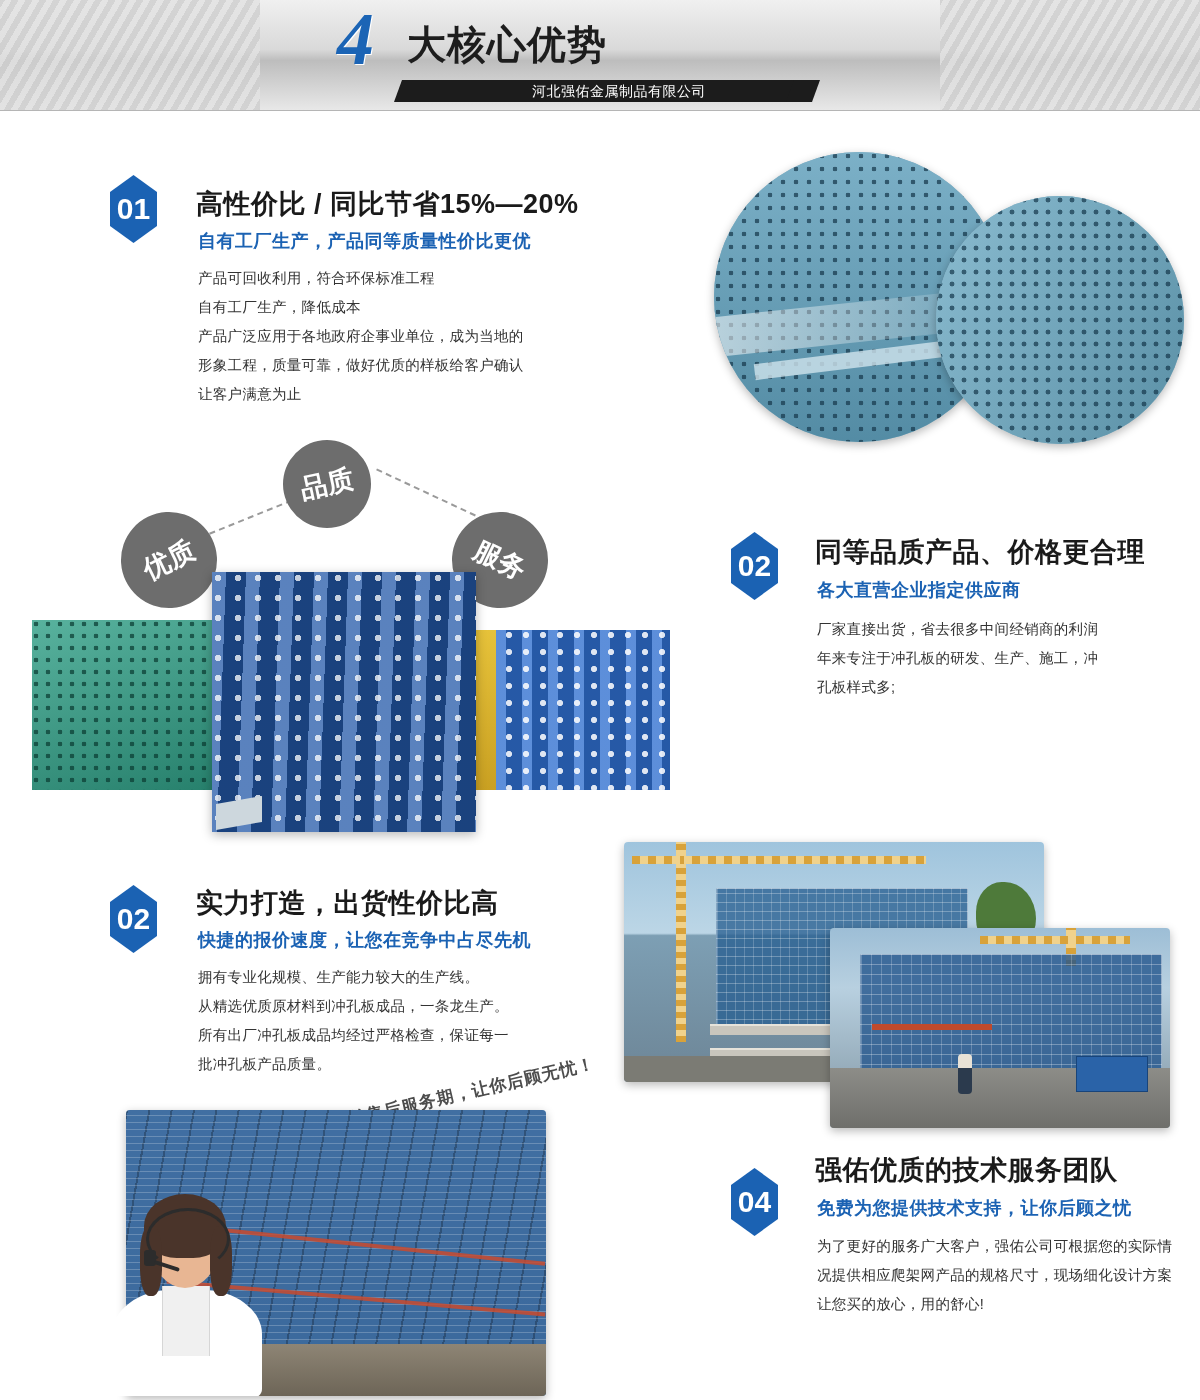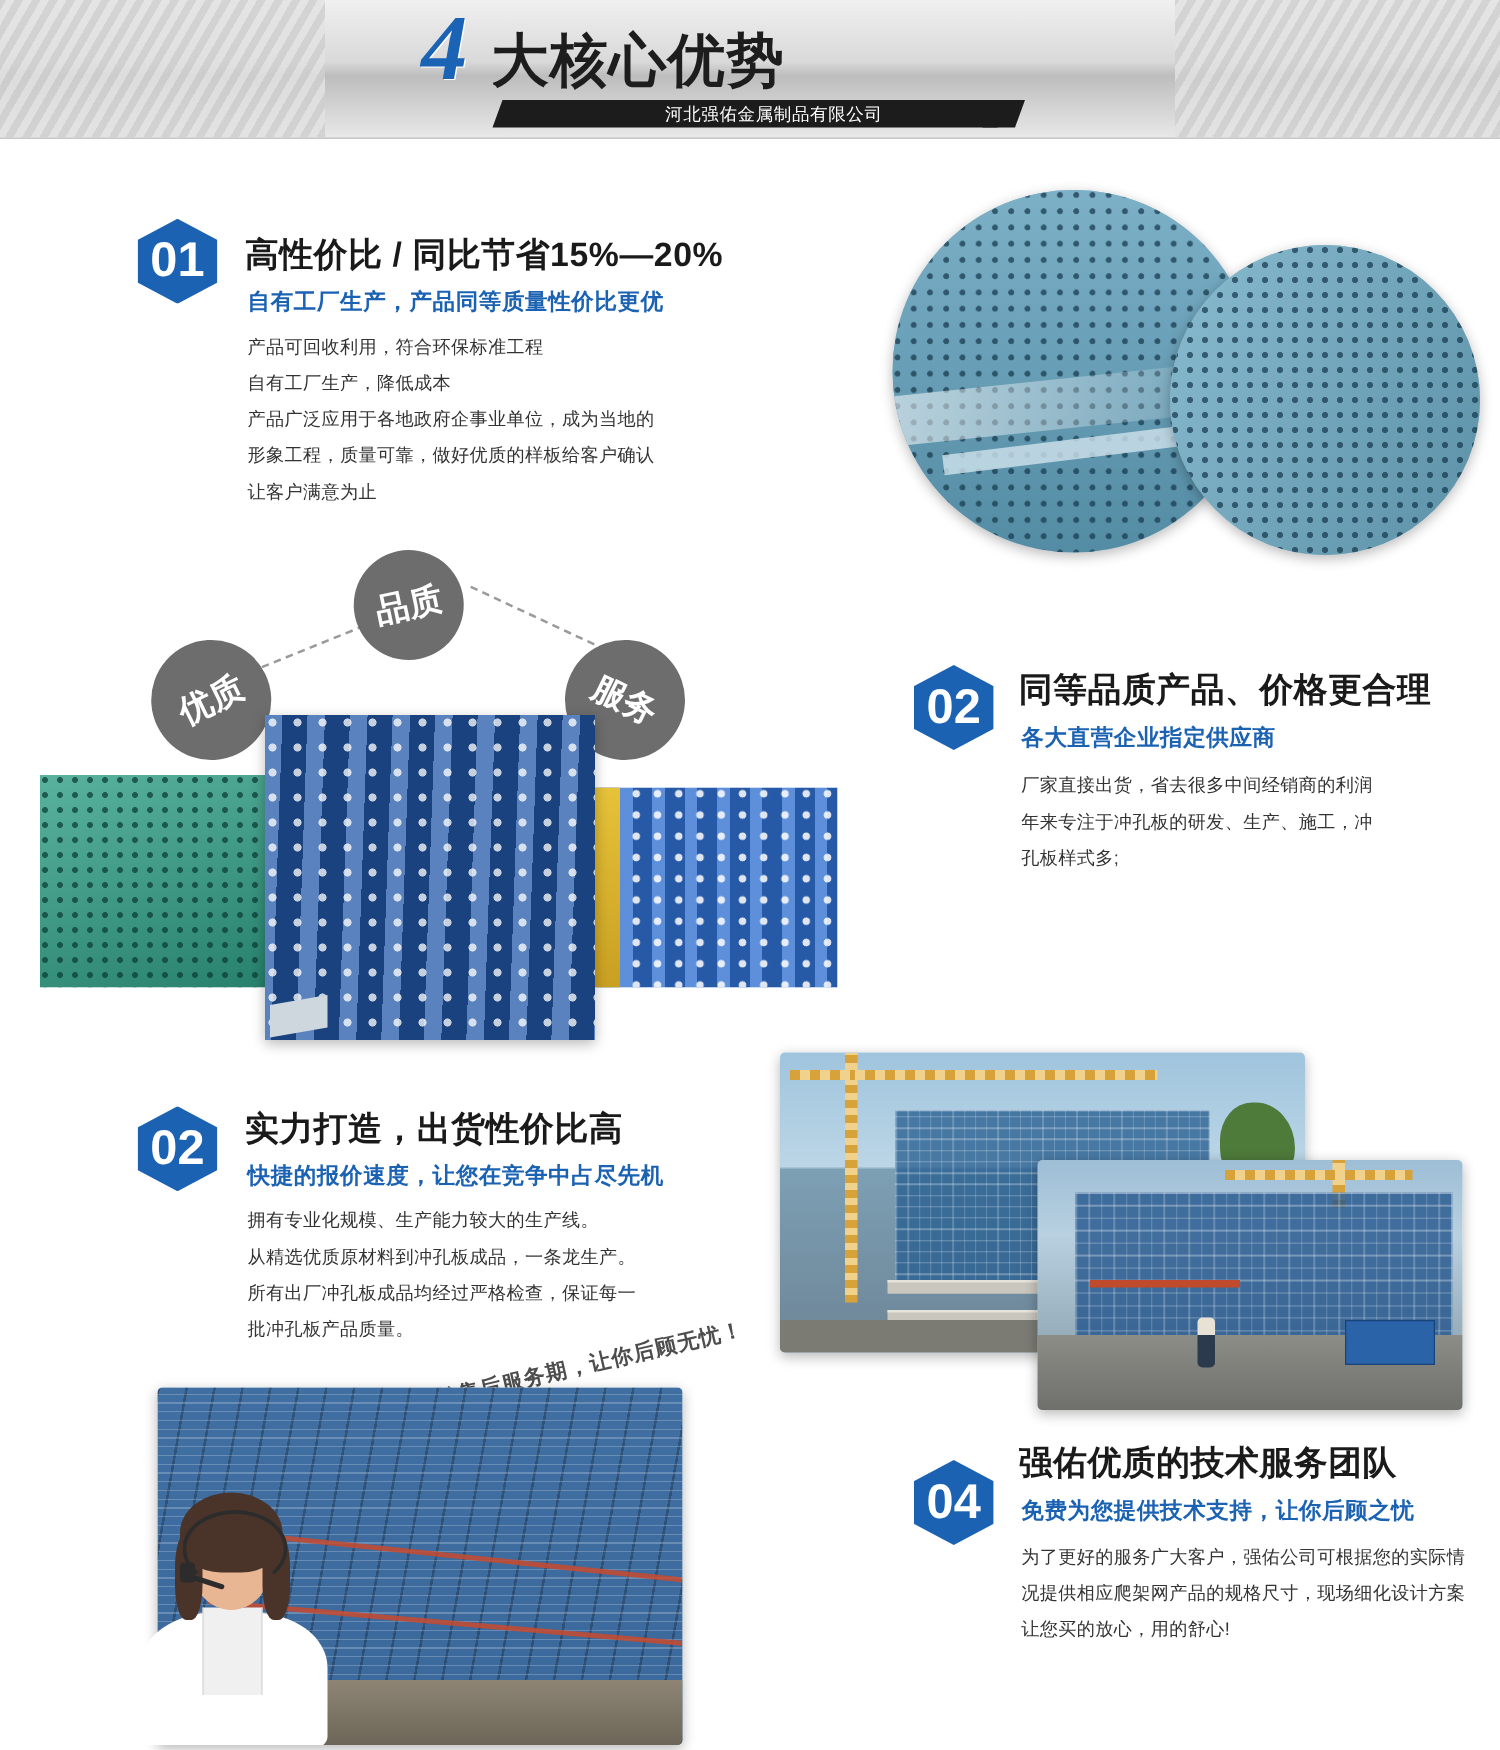--- a/index.html
+++ b/index.html
@@ -51,22 +51,22 @@
     font-family: "Liberation Serif", serif;
     font-style: italic;
     font-weight: bold;
     font-size: 74px;
     color: #1b64b5;
     line-height: 74px;
     text-shadow: 1px 1px 0 #ffffff;
   }
   .headline {
     position: absolute;
-    left: 393px; top: 18px;
-    font-size: 46px;
+    left: 407px; top: 18px;
+    font-size: 39px;
     font-weight: bold;
     color: #1d1d1d;
     letter-spacing: 1px;
   }
   .headline-sub {
     position: absolute;
     left: 655px; top: 30px;
     font-size: 26px;
     font-weight: bold;
     color: #1d1d1d;
@@ -93,25 +93,25 @@
     text-align: center;
     font-size: 14px;
     color: #ffffff;
     line-height: 21px;
     letter-spacing: .5px;
   }
 
   
   .hex {
     position: absolute;
-    width: 64px; height: 68px;
+    width: 47px; height: 68px;
     background: #1b62b3;
     clip-path: polygon(50% 0%, 100% 25%, 100% 75%, 50% 100%, 0% 75%, 0% 25%);
     color: #fff;
-    font-size: 39px;
+    font-size: 30px;
     font-weight: bold;
     text-align: center;
     line-height: 68px;
     font-family: "Liberation Sans", sans-serif;
   }
   .title-main {
     position: absolute;
     font-size: 27px;
     font-weight: bold;
     color: #1a1a1a;

